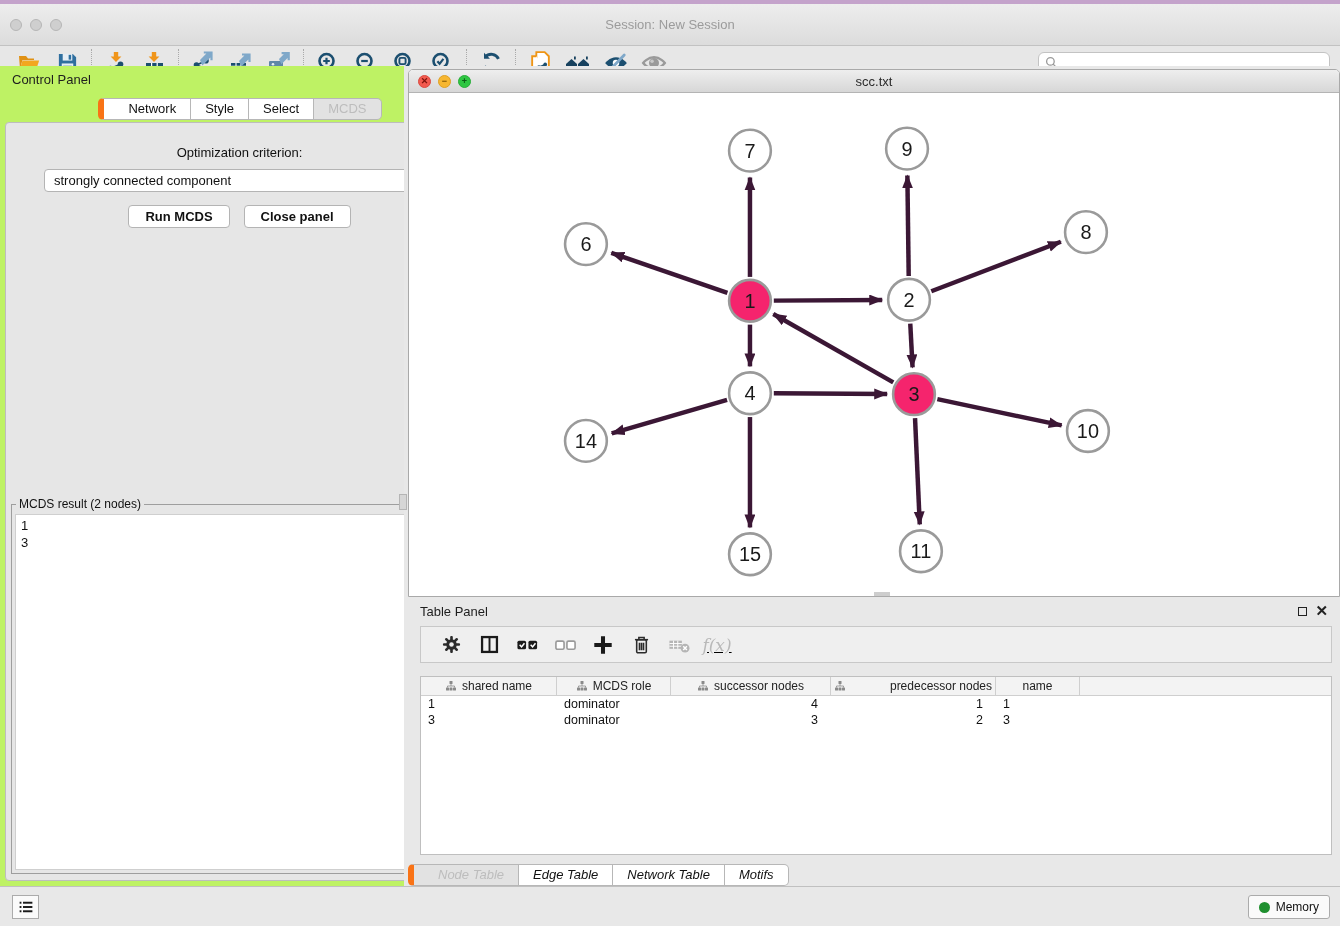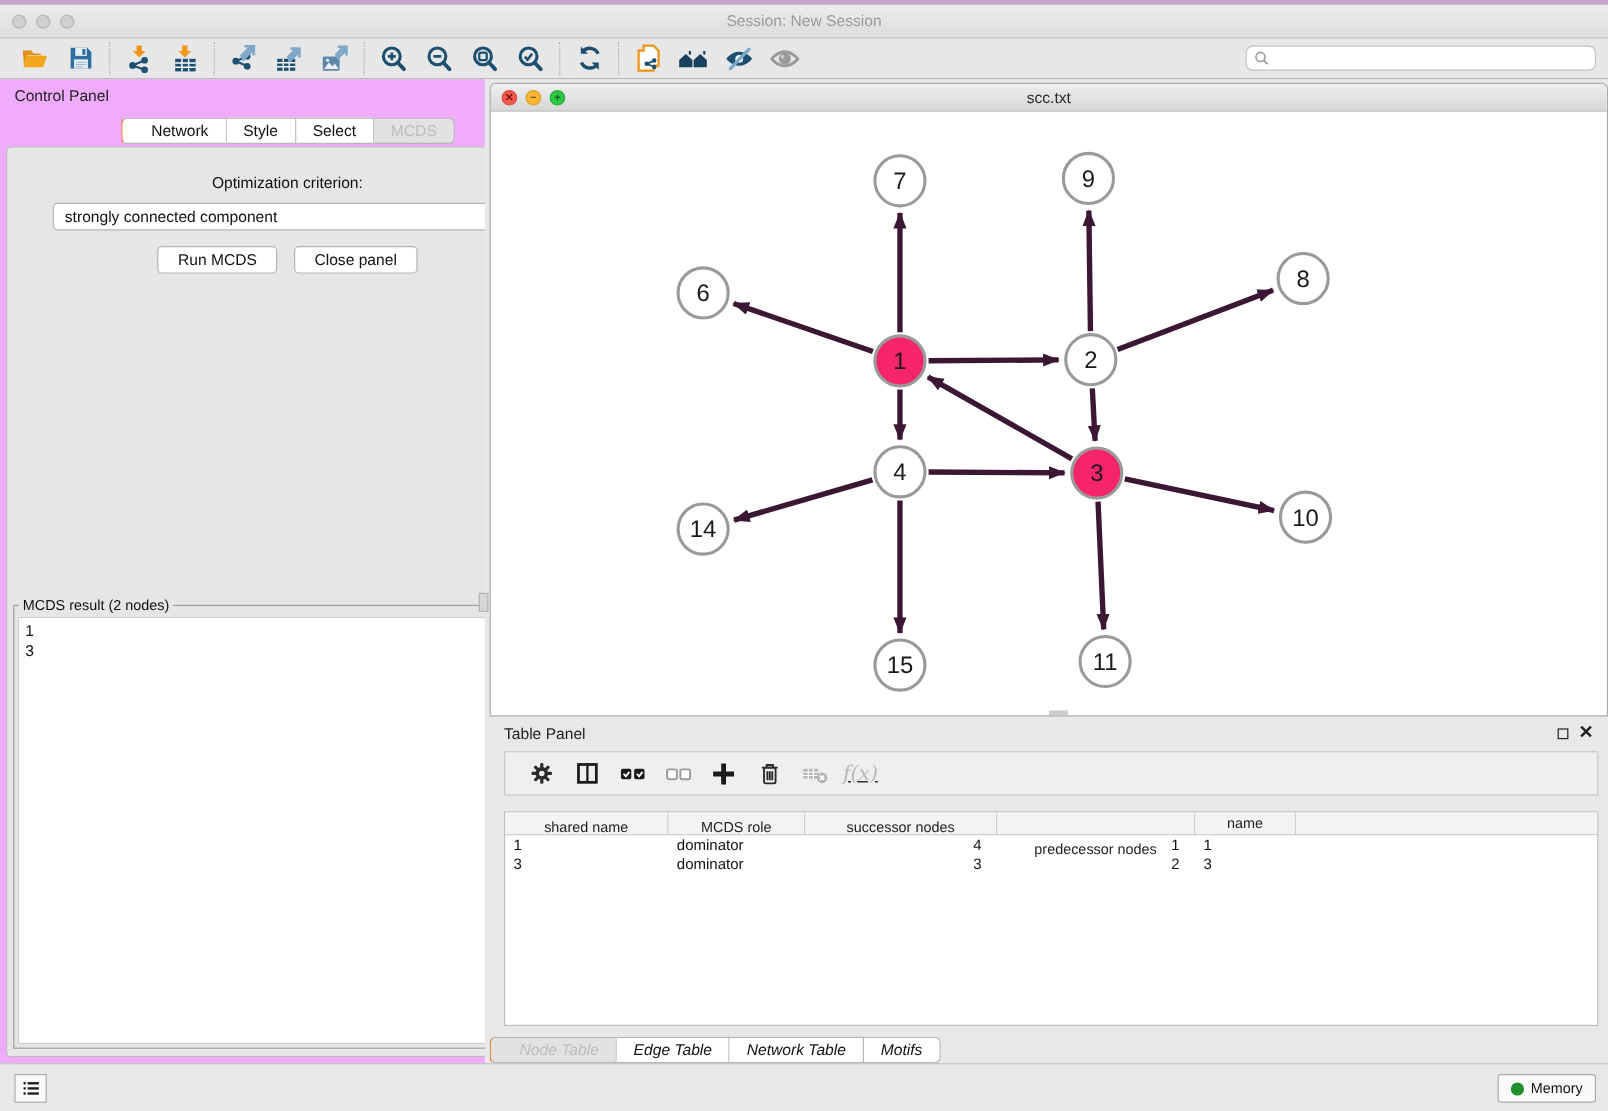--- a/index.html
+++ b/index.html
@@ -1,65 +1,65 @@
 <!DOCTYPE html>
 <html><head>
 <meta charset="utf-8">
 <style>
   * { margin:0; padding:0; box-sizing:border-box; }
   html,body { width:1340px; height:926px; overflow:hidden; }
   body { font-family:"Liberation Sans", sans-serif; background:#e8e8e8; position:relative;
          border-top:4px solid #c4a3cb; }
 
   
-  .titlebar { height:28px; background:linear-gradient(#ededed,#dcdcdc); border-bottom:1px solid #c2c2c2;
+  .titlebar { height:42px; background:linear-gradient(#ededed,#dcdcdc); border-bottom:1px solid #c2c2c2;
               display:flex; align-items:center; position:relative; }
   .tl-group { display:flex; gap:8px; margin-left:10px; }
   .tl { width:12px; height:12px; border-radius:50%; background:#cfcfcf; border:1px solid #b6b6b6; }
   .app-title { position:absolute; left:0; right:0; text-align:center; color:#9b9b9b; font-size:13px; }
 
   
   .toolbar { height:34px; background:#e7e7e7; border-bottom:1px solid #b9b9b9;
              display:flex; align-items:center; padding:0 10px; }
   .tbtn { width:38px; height:28px; display:flex; align-items:center; justify-content:center; cursor:default; }
   .tsep { width:0; height:28px; border-left:1px dotted #aaa; margin:0 5px; }
   .searchbox { margin-left:auto; width:292px; height:21px; background:#fff; border:1px solid #c3c3c3;
                border-radius:6px; display:flex; align-items:center; padding:0 6px; }
   .searchbox input { border:none; outline:none; flex:1; font-size:12px; background:transparent; margin-left:4px; }
 
   
   .mainrow { position:absolute; top:62px; bottom:40px; left:0; right:0; }
-  .ctrlpanel { position:absolute; left:0; top:0; bottom:0; width:481px; background:#f0abfc;
+  .ctrlpanel { position:absolute; left:0; top:0; bottom:0; width:481px; background:#bef264;
                border-right:1px solid #adadad; }
   .rightarea { position:absolute; left:404px; top:0; bottom:0; right:0; background:#e8e8e8; }
 
   
   .panelhdr { height:26px; display:flex; align-items:center; padding:0 12px; }
   .panelhdr .ptitle { font-size:13px; color:#1e1e1e; }
   .phicons { margin-left:auto; display:flex; align-items:center; gap:8px; }
   .float-ic { width:9px; height:9px; border:1.6px solid #222; display:inline-block; }
   .close-ic { font-size:15px; font-weight:bold; color:#222; line-height:10px; }
 
   .tabs-center { display:flex; justify-content:center; position:relative; z-index:2; margin-top:6px; }
   .seg { display:flex; }
   .seg .tab { font-size:13px; padding:2px 14px 3px 14px; background:#fff; border:1px solid #b7b7b7;
               border-left:none; color:#111; }
-  .seg .tab:first-child { border-left:1px solid #f97316; border-radius:5px 0 0 5px;padding-left:24px; }
+  .seg .tab:first-child { border-left:6px solid #f97316; border-radius:5px 0 0 5px;padding-left:24px; }
   .seg .tab:last-child { border-radius:0 5px 5px 0; }
   .seg .tab.sel { background:#e2e2e2; color:#bdbdbd; }
 
   .cp-content { position:absolute; left:5px; right:6px; top:56px; bottom:5px;
                 border:1px solid #bdbdbd; border-radius:4px; background:#e6e6e6; }
   .opt-label { text-align:center; font-size:13px; color:#111; margin-top:22px; }
   .selectrow { margin:9px 38px 0 38px; height:23px; background:#fff; border:1px solid #b4b4b4; border-radius:4px;
                display:flex; align-items:center; padding:0 4px 0 9px; }
   .selectrow .selval { flex:1; font-size:13px; color:#111; }
   .btnrow { display:flex; justify-content:center; gap:14px; margin-top:13px; }
   .pushbtn { background:#fff; border:1px solid #b4b4b4; border-radius:4px; font-size:13px; color:#111;
-             padding:3px 16px; }
+             padding:3px 16px;font-weight:bold; }
   .resultbox { position:absolute; left:5px; right:8px; top:374px; bottom:6px;
                border:1px solid #9e9e9e; }
   .resultbox legend { font-size:12px; color:#111; padding:0 3px; margin-left:4px; }
   .result-inner { position:absolute; left:3px; right:3px; top:3px; bottom:3px; background:#fff;
                   border:1px solid #cfcfcf; font-size:13px; color:#111; padding:2px 5px; line-height:17px; }
   .result-scroll { position:absolute; right:0; top:0; bottom:0; width:10px; background:#f5f5f5;
                    border-left:1px solid #e0e0e0; }
 
   
   .splitgrip { position:absolute; left:399px; top:428px; width:8px; height:16px; background:#d6d6d6;
@@ -83,21 +83,21 @@
   
   .tablepanel { position:absolute; left:4px; right:0; top:532px; bottom:0; background:#e8e8e8; }
   .tp-toolbar { margin:2px 8px 0 12px; height:37px; background:#efefef; border:1px solid #c8c8c8;
                 display:flex; align-items:center; padding-left:16px; gap:10px;text-decoration:underline; }
   .tpbtn { width:28px; height:28px; display:flex; align-items:center; justify-content:center; }
   .fx { font-family:"DejaVu Serif", serif; font-style:italic; font-size:17px; color:#b9b9b9; }
   .tp-table { position:absolute; left:12px; right:8px; top:78px; bottom:31px; background:#fff;
               border:1px solid #bfbfbf; overflow:hidden; }
   .thead { display:flex; height:19px; background:#f3f3f3; border-bottom:1px solid #cfcfcf; }
   .th { display:flex; align-items:center; justify-content:center; gap:5px; font-size:12px; color:#222;
-        border-right:1px solid #cfcfcf;flex-direction:column; }
+        border-right:1px solid #cfcfcf; }
   .trow { display:flex; height:16px; font-size:12.5px; color:#111; align-items:center; }
   .td { overflow:hidden; white-space:nowrap; }
   .c0{width:136px;} .c1{width:114px;} .c2{width:160px;} .c3{width:165px;gap:44px;} .c4{width:84px;}
   .al{padding-left:7px; text-align:left;} .ar{padding-right:13px; text-align:right;}
   .tp-tabs { position:absolute; left:0; right:0; bottom:0; display:flex; justify-content:flex-start;font-style:italic; }
 
   
   .statusbar { position:absolute; left:0; right:0; bottom:0; height:40px; background:#e8e8e8;
                border-top:1px solid #c0c0c0; }
   .listbtn { position:absolute; left:12px; top:8px; width:27px; height:24px; background:#fafafa;

